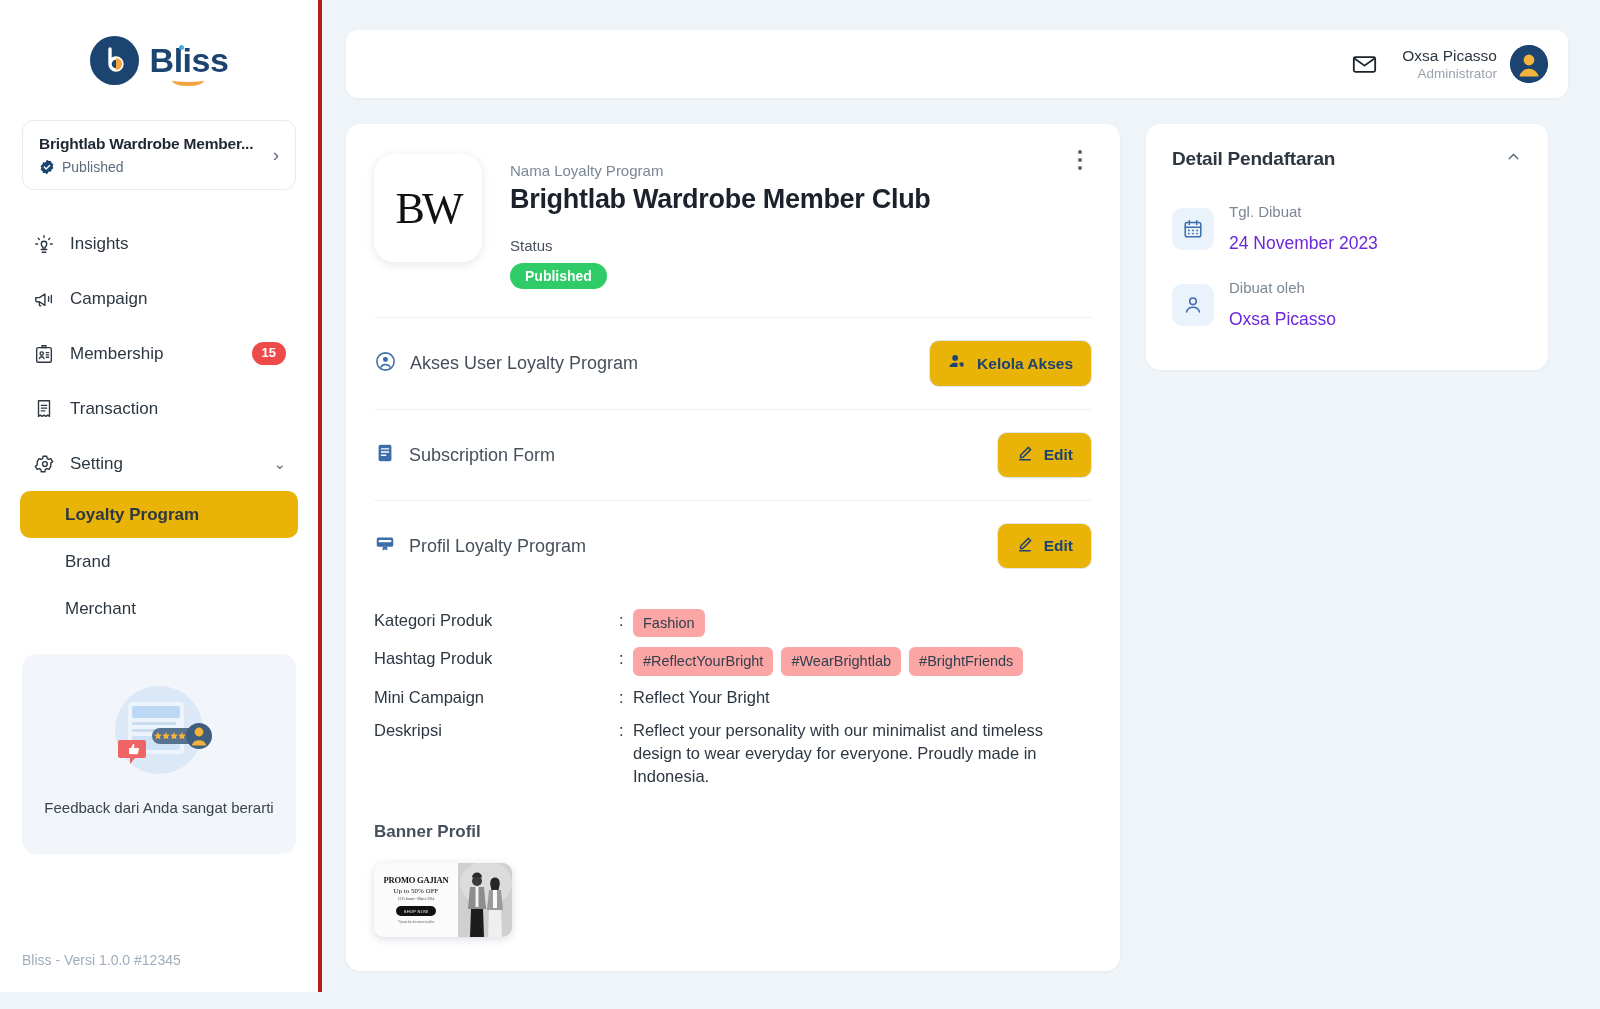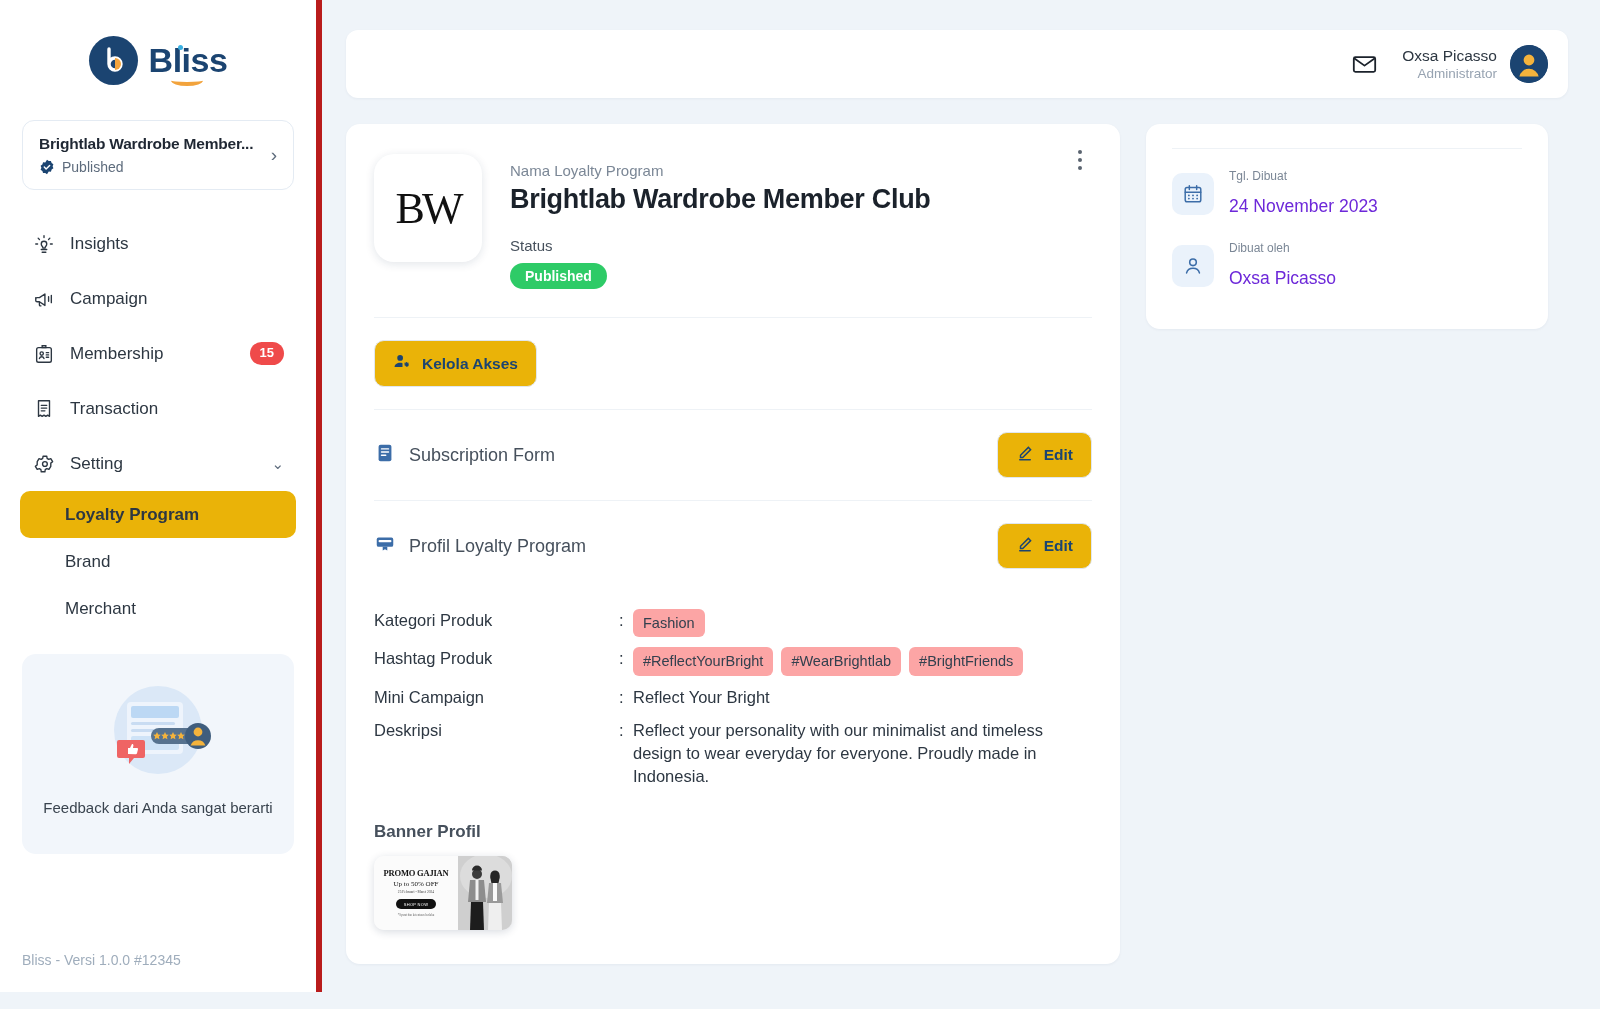--- a/index.html
+++ b/index.html
@@ -14,21 +14,21 @@
     width: 1600px; height: 1009px;
     background: #eff4f9;
     display: flex;
   }
 
   
   .sidebar {
     width: 322px;
     height: 992px;
     background: #ffffff;
-    border-right: 6px solid #b91c1c;
+    border-right: 4px solid #b91c1c;
     display: flex;
     flex-direction: column;
     flex-shrink: 0;
     position: relative;
   }
   .logo-wrap {
     height: 120px;
     display: flex;
     align-items: center;
     justify-content: center;
@@ -312,21 +312,21 @@
     border-radius: 6px;
     padding: 4px 10px;
     font-size: 14.5px;
   }
 
   .banner-label {
     font-size: 17px;
     font-weight: 700;
     color: #46505c;
     margin-top: 34px;
-    margin-bottom: 14px;
+    margin-bottom: 21px;
   }
   .banner-thumb {
     width: 138px; height: 74px;
     border-radius: 10px;
     box-shadow: 0 2px 9px rgba(20,40,70,.16);
     overflow: hidden;
     display: flex;
     background: #fafafa;
     cursor: pointer;
   }
@@ -369,21 +369,21 @@
     border-top: 1px solid transparent;
   }
   .info-row:first-of-type { border-top: 1px solid #eef2f6; padding-top: 20px; }
   .info-ico {
     width: 42px; height: 42px;
     border-radius: 10px;
     background: #eaf2fb;
     display: flex; align-items: center; justify-content: center;
     flex-shrink: 0;
   }
-  .info-k { font-size: 12px; color: #7b8796; line-height: 1.3;}
+  .info-k { font-size: 15px; color: #7b8796; line-height: 1.3;}
   .info-v { font-size: 17.5px; color: #6d28d9; line-height: 1.35; margin-top: 10px;}
 </style>
 </head>
 <body>
 
 <div class="app">
 
   <aside class="sidebar">
 
     <div class="logo-wrap">
@@ -552,20 +552,30 @@
           <div class="prog-logo">BW</div>
           <div class="prog-meta">
             <div class="label-sm">Nama Loyalty Program</div>
             <h1 class="prog-title">Brightlab Wardrobe Member Club</h1>
             <div class="status-lbl">Status</div>
             <span class="pill-published">Published</span>
           </div>
         </div>
 
         <div class="sec-row">
+          <div class="sec-title">
+            <span>
+              <svg width="23" height="23" viewBox="0 0 24 24" fill="none" stroke="#3c6da8" stroke-width="1.6">
+                <circle cx="12" cy="12" r="9"></circle>
+                <circle cx="12" cy="10" r="2.6" fill="#3c6da8" stroke="none"></circle>
+                <path d="M7 18.3c.9-2.1 2.7-3.1 5-3.1s4.1 1 5 3.1"></path>
+              </svg>
+            </span>
+            <span>Akses User Loyalty Program</span>
+          </div>
           <button class="btn-outline">
             <span>
               <svg width="19" height="19" viewBox="0 0 24 24" fill="#1b4471">
                 <circle cx="9" cy="7.5" r="3.6"></circle>
                 <path d="M2 19c0-3.3 3.1-5.4 7-5.4 1.1 0 2.1.2 3 .5V19z"></path>
                 <circle cx="17.6" cy="16.4" r="2.1"></circle>
                 <path d="M17.6 12.6l.5 1.1 1.2-.3.6 1-.9.9.9.9-.6 1-1.2-.3-.5 1.1h-1.1l-.5-1.1-1.2.3-.6-1 .9-.9-.9-.9.6-1 1.2.3.5-1.1z" opacity=".9"></path>
               </svg>
             </span>
             <span>Kelola Akses</span>
@@ -672,20 +682,28 @@
               <path d="M32.4 19a4.6 4.6 0 0 1 9.2 0c0 6-1.5 8-1.5 12h-6.2c0-4-1.5-6-1.5-12z" fill="#262626"></path>
               <path d="M31 27h12l2 20H29z" fill="#9a9a9a"></path>
               <path d="M35 27h4v18h-4z" fill="#fafafa"></path>
               <path d="M31 47h12l1 27H30z" fill="#efefef"></path>
             </svg>
           </div>
         </div>
       </div>
 
       <aside class="card right-card">
+        <div class="right-head">
+          <div class="right-title">Detail Pendaftaran</div>
+          <span class="chev-up">
+            <svg width="17" height="17" viewBox="0 0 24 24" fill="none" stroke="#6b7785" stroke-width="2" stroke-linecap="round" stroke-linejoin="round">
+              <path d="M6 15l6-6 6 6"></path>
+            </svg>
+          </span>
+        </div>
 
         <div class="info-row">
           <span class="info-ico">
             <svg width="22" height="22" viewBox="0 0 24 24" fill="none" stroke="#3c6da8" stroke-width="1.6" stroke-linecap="round">
               <rect x="3.5" y="5" width="17" height="15.5" rx="2"></rect>
               <path d="M8 3v4M16 3v4M3.5 10h17"></path>
               <path d="M7.5 13.5h.01M12 13.5h.01M16.5 13.5h.01M7.5 17h.01M12 17h.01M16.5 17h.01" stroke-width="2"></path>
             </svg>
           </span>
           <div>

